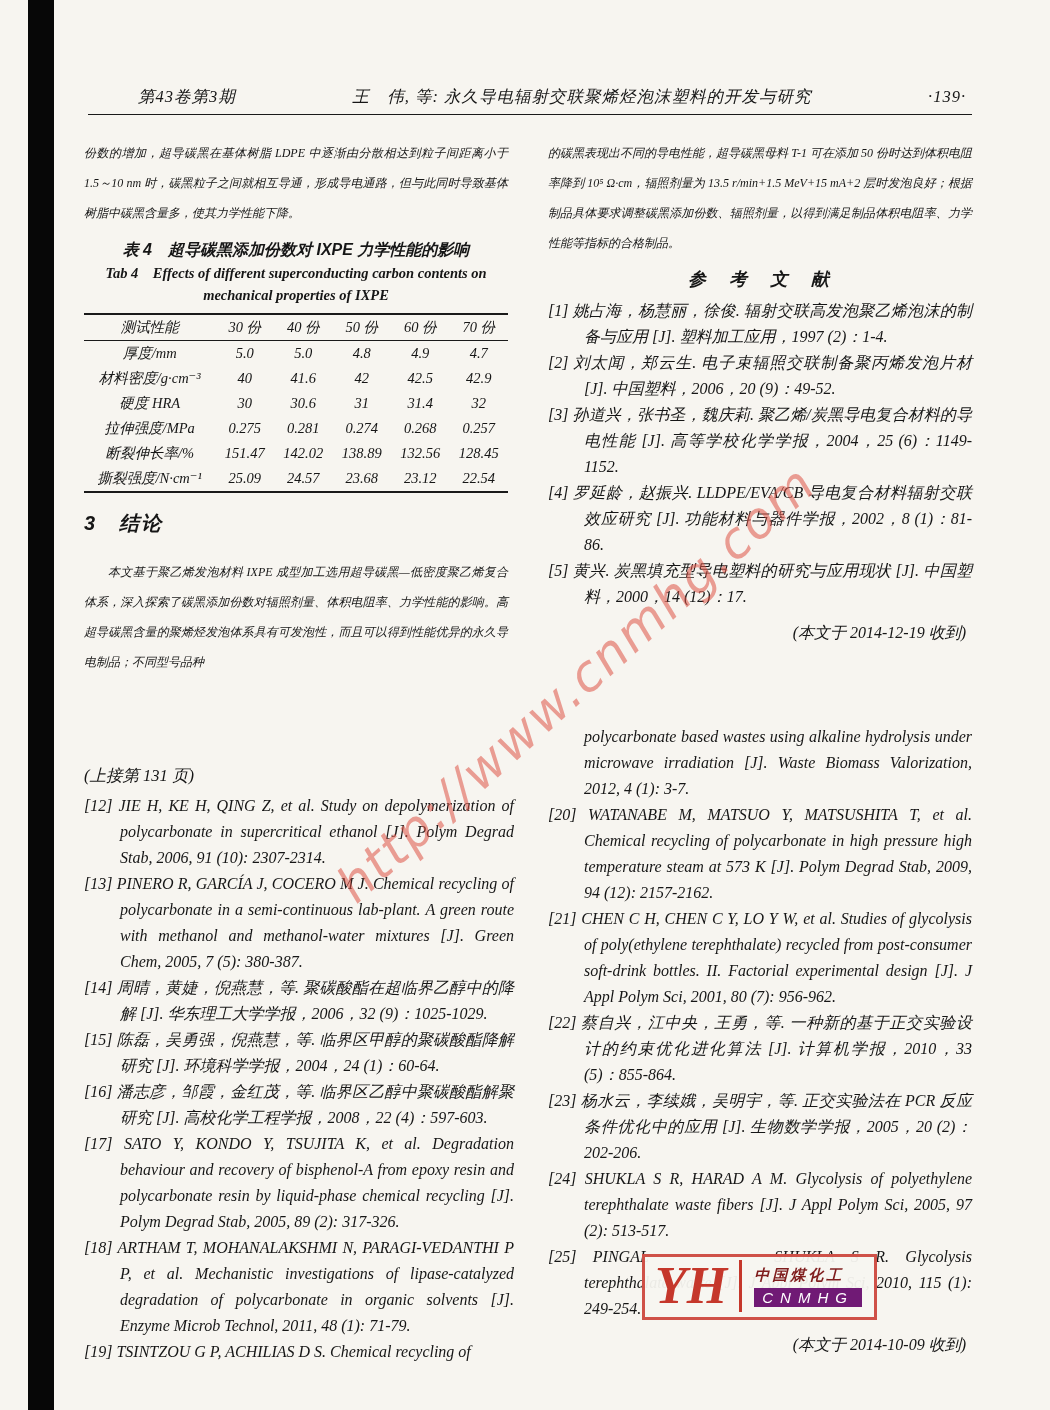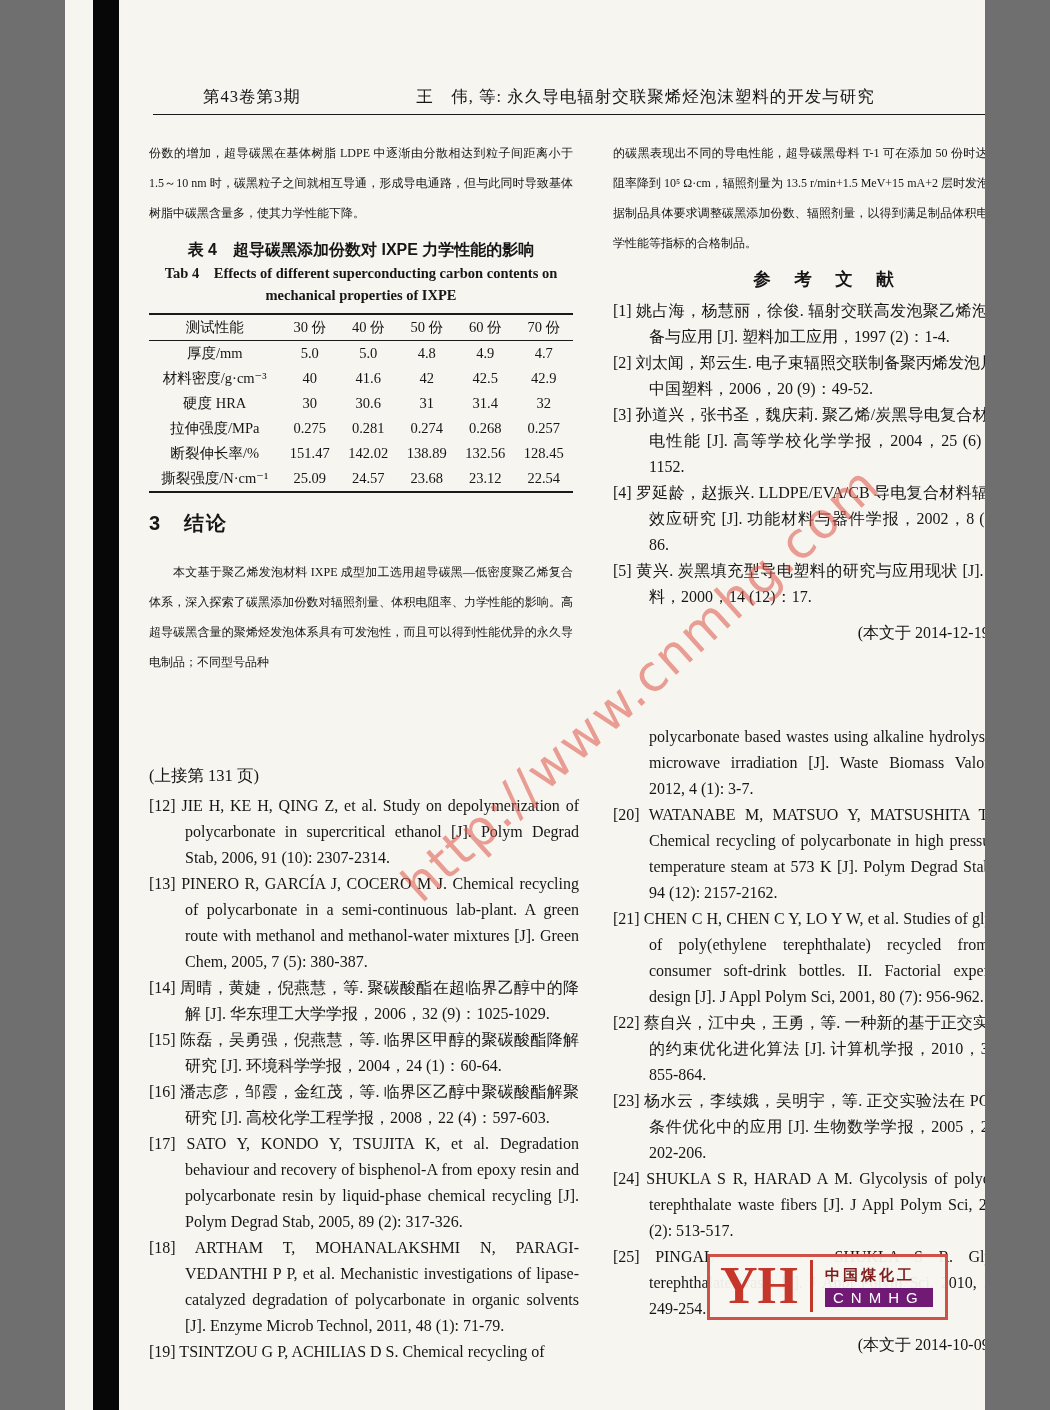--- a/index.html
+++ b/index.html
@@ -1,21 +1,22 @@
 <!DOCTYPE html>
 <html><head>
 <meta charset="utf-8">
 <style>
   * { box-sizing: border-box; margin: 0; padding: 0; }
   html, body { background: #6f6f6f; }
   .page {
-    position: relative; width: 920px; height: 1410px; margin: 0 auto;
+    position: relative; width: 1050px; height: 1410px; margin: 0 auto;
     background: #f7f5f0; color: #161616;
     font-family: "Liberation Serif", "DejaVu Serif", serif;
     overflow: hidden;
+    font-style: italic;
   }
   .scan-bar { position: absolute; left: 28px; top: 0; width: 26px; height: 100%; background: #070707; }
 
   .header-row {
     position: absolute; left: 138px; top: 86px; width: 828px;
     display: flex; justify-content: space-between; align-items: baseline;
     font-size: 16.5px; letter-spacing: 1px;
   }
   .header-rule { position: absolute; left: 88px; top: 114px; width: 884px; border-top: 1.6px solid #1a1a1a; }
 

